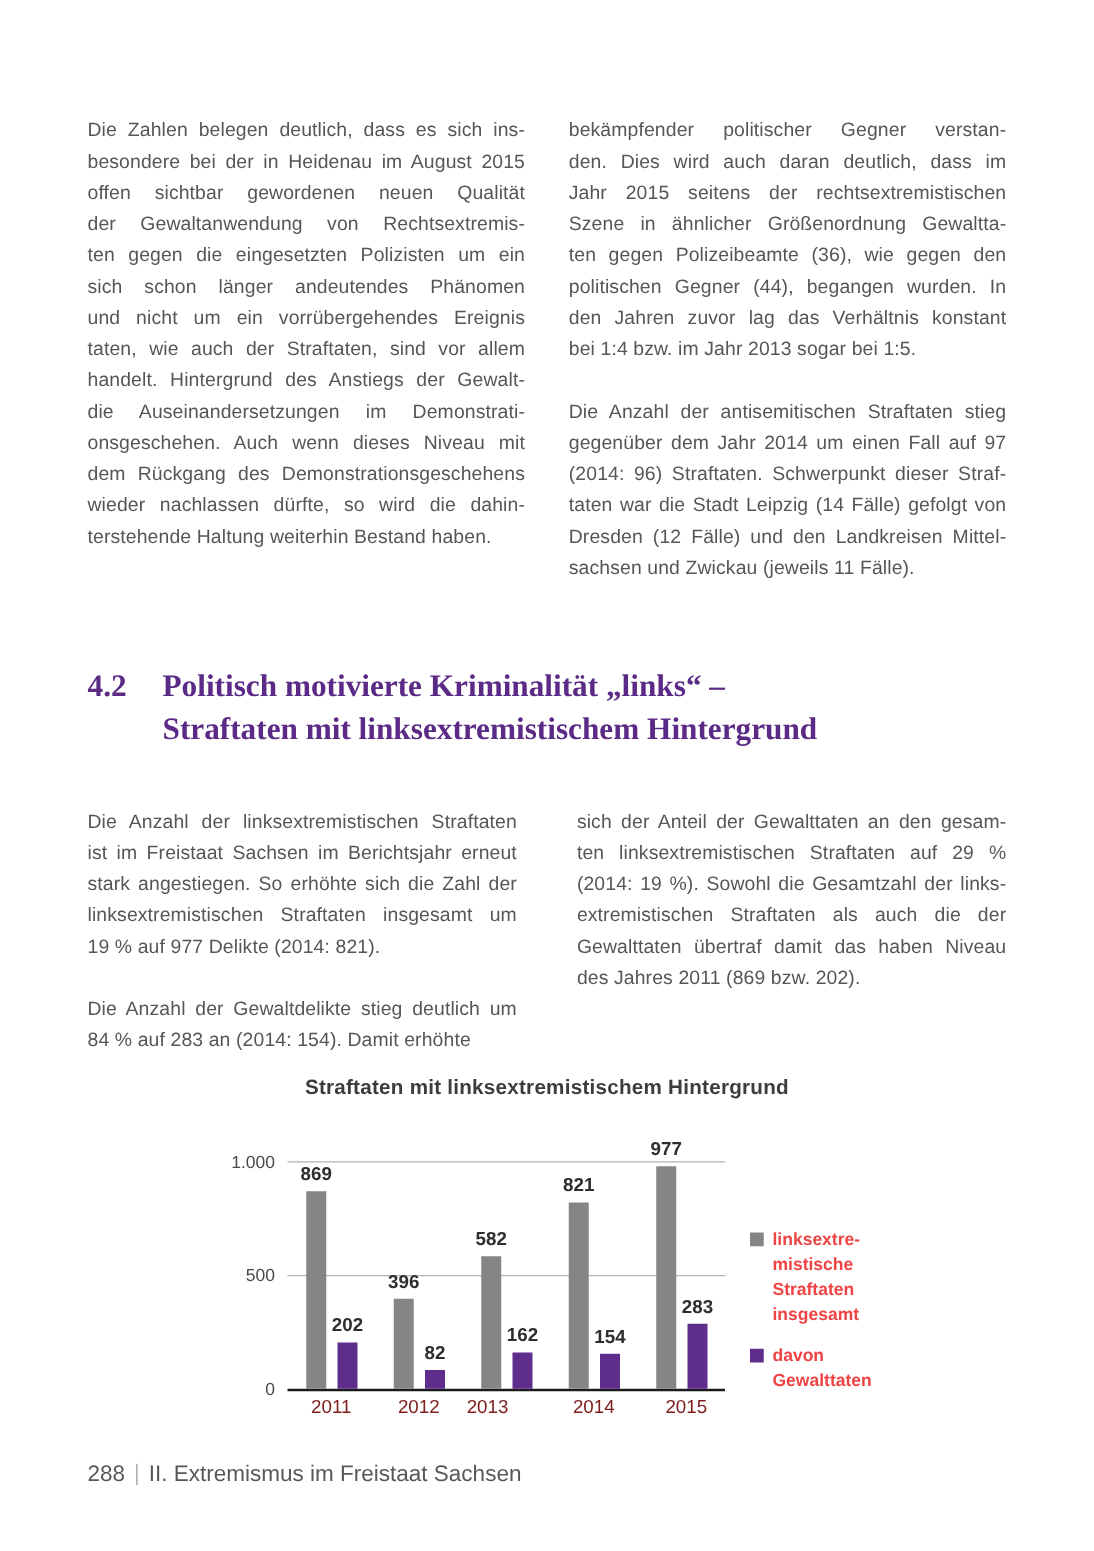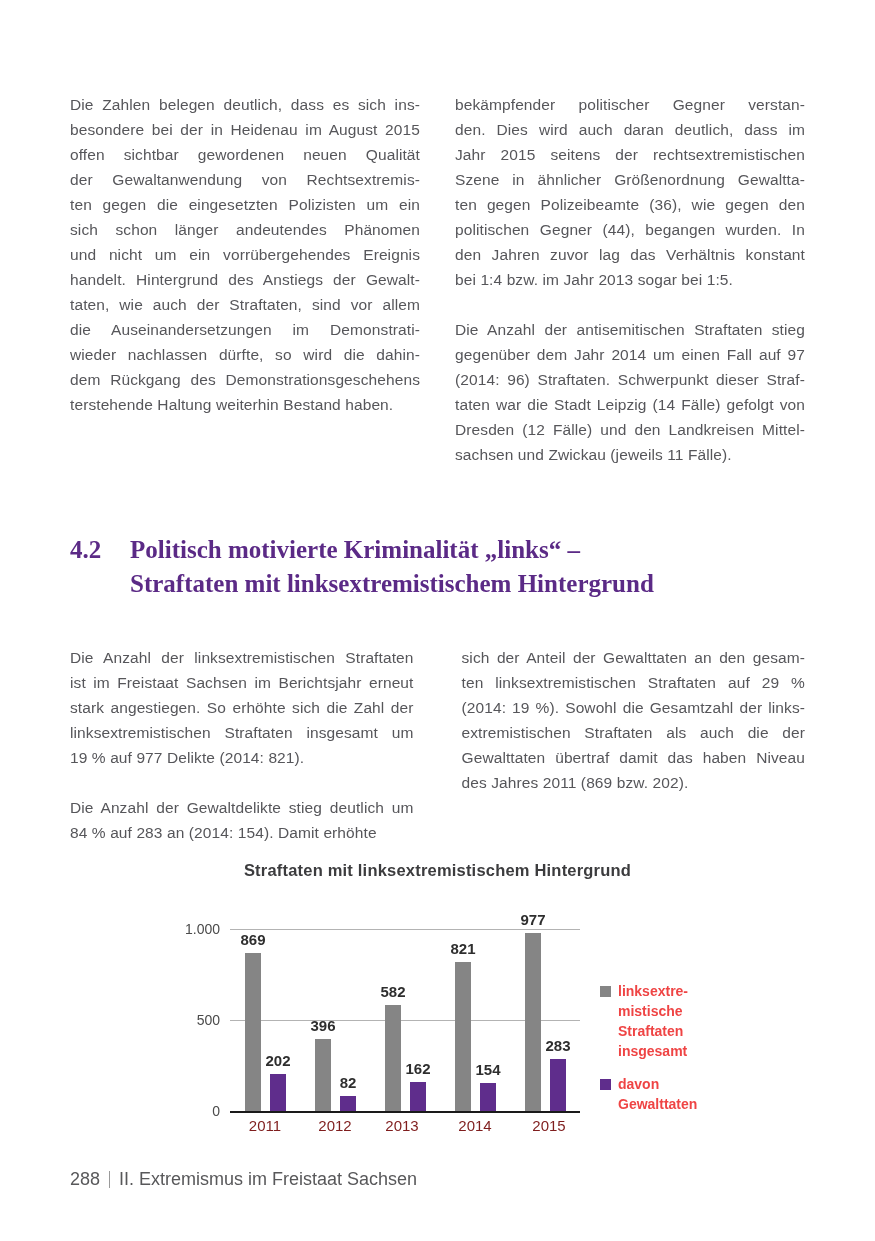--- a/index.html
+++ b/index.html
@@ -72,25 +72,26 @@
   <div class="cols cols-1">
     <div class="col">
       <div class="para">
           <div class="tline">Die Zahlen belegen deutlich, dass es sich ins-</div>
           <div class="tline">besondere bei der in Heidenau im August 2015</div>
           <div class="tline">offen sichtbar gewordenen neuen Qualität</div>
           <div class="tline">der Gewaltanwendung von Rechtsextremis-</div>
           <div class="tline">ten gegen die eingesetzten Polizisten um ein</div>
           <div class="tline">sich schon länger andeutendes Phänomen</div>
           <div class="tline">und nicht um ein vorrübergehendes Ereignis</div>
+          <div class="tline">taten, wie auch der Straftaten, sind vor allem</div>
           <div class="tline">handelt. Hintergrund des Anstiegs der Gewalt-</div>
-          <div class="tline">taten, wie auch der Straftaten, sind vor allem</div>
           <div class="tline">die Auseinandersetzungen im Demonstrati-</div>
+          <div class="tline">onsgeschehen. Auch wenn dieses Niveau mit</div>
+          <div class="tline">dem Rückgang des Demonstrationsgeschehens</div>
           <div class="tline">wieder nachlassen dürfte, so wird die dahin-</div>
-          <div class="tline">dem Rückgang des Demonstrationsgeschehens</div>
           <div class="tline">terstehende Haltung weiterhin Bestand haben.</div>
         </div>
     </div>
     <div class="col">
       <div class="para">
           <div class="tline">bekämpfender politischer Gegner verstan-</div>
           <div class="tline">den. Dies wird auch daran deutlich, dass im</div>
           <div class="tline">Jahr 2015 seitens der rechtsextremistischen</div>
           <div class="tline">Szene in ähnlicher Größenordnung Gewaltta-</div>
           <div class="tline">ten gegen Polizeibeamte (36), wie gegen den</div>
@@ -155,21 +156,21 @@
         <div class="x-tick" style="left: 0px; width: 70px;">2011</div>
         <div class="bar" style="left: 85px; height: 72px; background: rgb(133, 133, 133);"></div>
         <div class="val-label" style="left: 63px; bottom: 77px;">396</div>
         <div class="bar" style="left: 110px; height: 15px; background: rgb(95, 45, 140);"></div>
         <div class="val-label" style="left: 88px; bottom: 20px;">82</div>
         <div class="x-tick" style="left: 70px; width: 70px;">2012</div>
         <div class="bar" style="left: 155px; height: 106px; background: rgb(133, 133, 133);"></div>
         <div class="val-label" style="left: 133px; bottom: 111px;">582</div>
         <div class="bar" style="left: 180px; height: 29px; background: rgb(95, 45, 140);"></div>
         <div class="val-label" style="left: 158px; bottom: 34px;">162</div>
-        <div class="x-tick" style="left: 137px; width: 70px;">2013</div>
+        <div class="x-tick" style="left: 125px; width: 70px;">2013</div>
         <div class="bar" style="left: 225px; height: 149px; background: rgb(133, 133, 133);"></div>
         <div class="val-label" style="left: 203px; bottom: 154px;">821</div>
         <div class="bar" style="left: 250px; height: 28px; background: rgb(95, 45, 140);"></div>
         <div class="val-label" style="left: 228px; bottom: 33px;">154</div>
         <div class="x-tick" style="left: 210px; width: 70px;">2014</div>
         <div class="bar" style="left: 295px; height: 178px; background: rgb(133, 133, 133);"></div>
         <div class="val-label" style="left: 273px; bottom: 183px;">977</div>
         <div class="bar" style="left: 320px; height: 52px; background: rgb(95, 45, 140);"></div>
         <div class="val-label" style="left: 298px; bottom: 57px;">283</div>
         <div class="x-tick" style="left: 284px; width: 70px; text-align: center;">2015</div>

